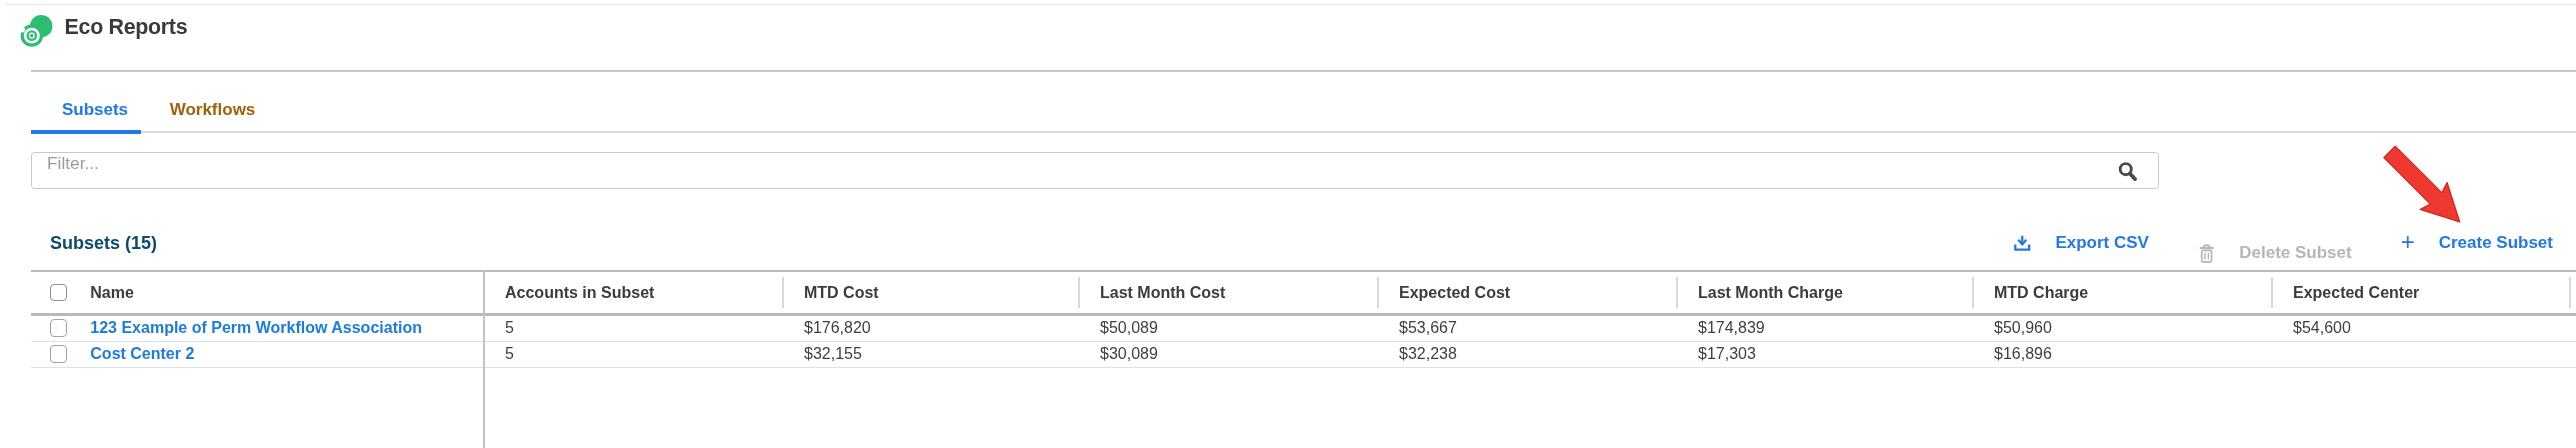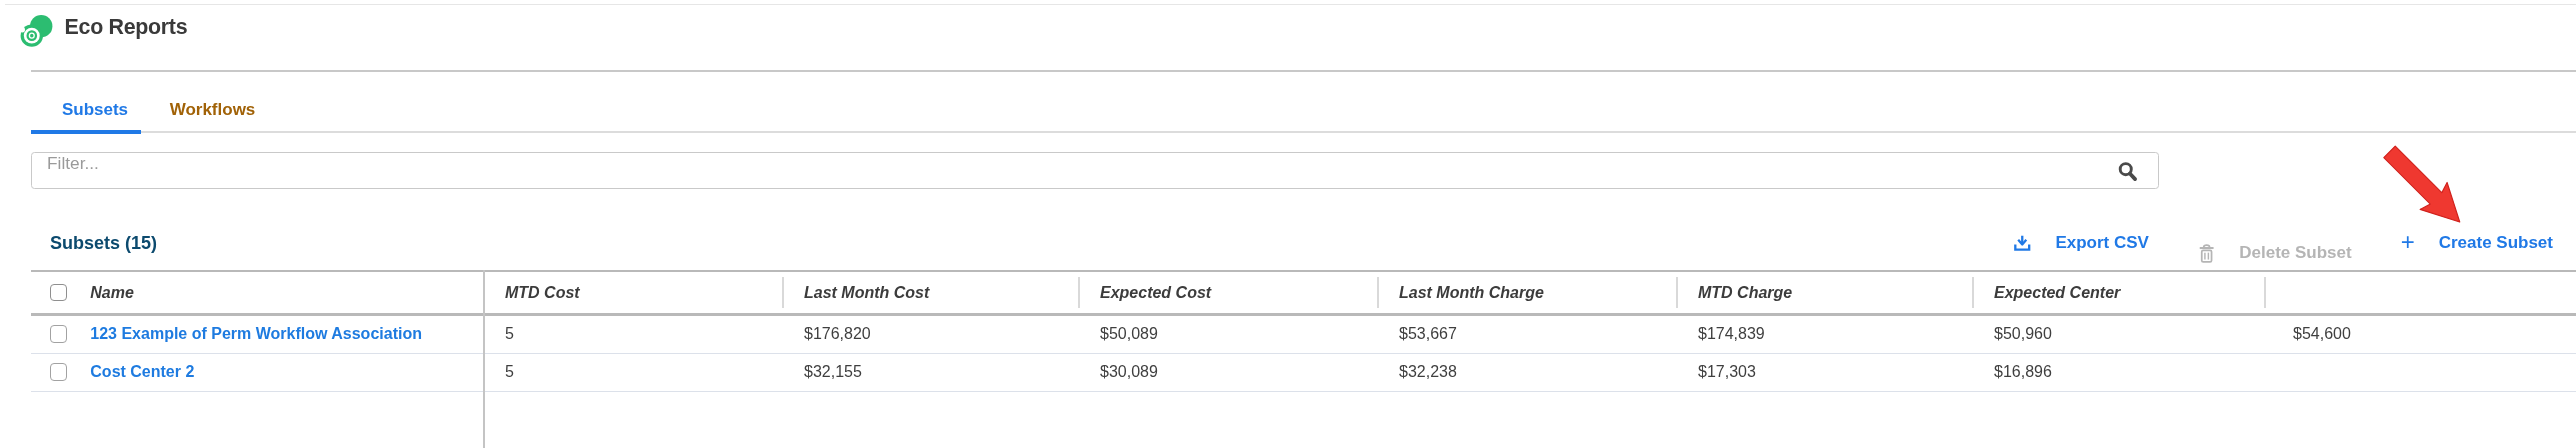--- a/index.html
+++ b/index.html
@@ -36,22 +36,22 @@
   .action-disabled { color:#b5b5b5;margin-top:20px; }
   .plus-glyph { font-size:24px; font-weight:400; line-height:17.3px; position:relative; top:-1.2px; }
 
   
   .anno-layer { position:absolute; top:0; left:0; width:2576px; height:448px; pointer-events:none; z-index:6; }
 
   
   .table-wrap { position:absolute; top:270px; left:31px; right:0; bottom:0; }
   .t-border { height:2.3px; background:#b9b9b9; }
   .t-grid { display:grid; grid-template-columns:452px 299px 296px 299px 299px 296px 299px auto; align-items:center; }
-  .t-header { height:41px; position:relative;font-style:italic; }
-  .t-row { height:38px; border-bottom:1.2px solid #dce1ea; position:relative; background:#fff; }
+  .t-header { height:41px; position:relative; }
+  .t-row { height:26px; border-bottom:1.2px solid #dce1ea; position:relative; background:#fff; }
   .hcell { font-size:16px; font-weight:700; color:#3c3c3c; padding-left:22px; position:relative; height:100%; display:flex; align-items:center; }
   .ccell { font-size:16px; color:#3f3f3f; padding-left:22px; height:100%; display:flex; align-items:center; }
   .hcell.vline::before { content:""; position:absolute; left:0; top:5.2px; height:31px; width:1.7px; background:#d9d9d9; }
   .hcell.vline-end::after { content:""; position:absolute; right:5.2px; top:5.2px; height:31px; width:1.7px; background:#d9d9d9; }
   .first-cell { padding-left:19px; display:flex; align-items:center; gap:23px; height:100%; }
   .checkbox { width:17.3px; height:17.3px; border-radius:4px; background:#fff; flex:0 0 aupx; flex-shrink:0; }
   .cb-header { border:1.7px solid #8f8f8f; }
   .cb-row { border:1.7px solid #a2a2a2; }
   .name-link { color:#1e7be0; font-weight:600; font-size:16px; cursor:pointer; text-decoration:none; }
   .main-divider { position:absolute; left:452px; top:0; bottom:0; width:1.7px; background:#c4c4c4; z-index:3; }
@@ -126,20 +126,21 @@
 
 <div class="table-wrap">
   <div class="main-divider"></div>
   <div class="t-border"></div>
 
   <div class="t-grid t-header">
     <div class="first-cell">
       <div class="checkbox cb-header"></div>
       <div class="hcell" style="padding-left:0;">Name</div>
     </div>
+    <div class="hcell vline">Accounts in Subset</div>
     <div class="hcell vline">MTD Cost</div>
     <div class="hcell vline">Last Month Cost</div>
     <div class="hcell vline">Expected Cost</div>
     <div class="hcell vline">Last Month Charge</div>
     <div class="hcell vline">MTD Charge</div>
     <div class="hcell vline vline-end">Expected Center</div>
   </div>
 
   <div class="t-border"></div>
 

